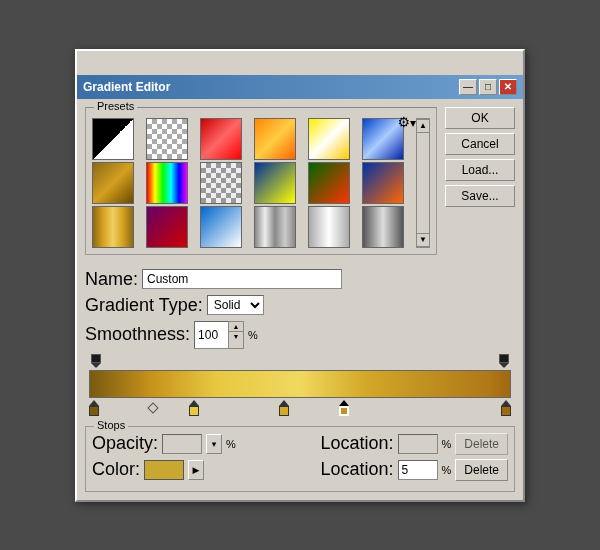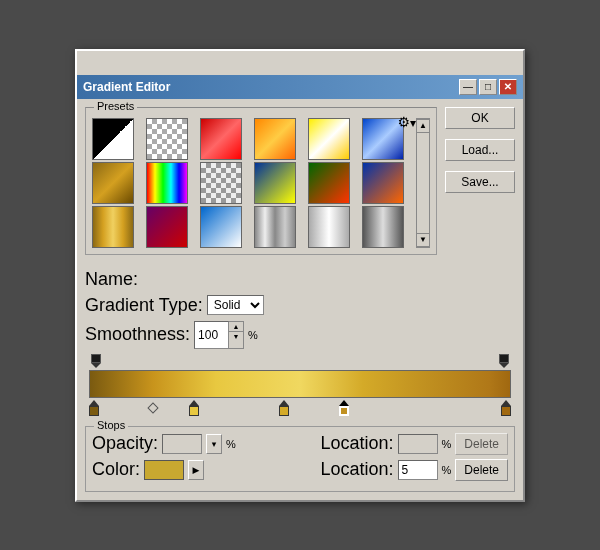--- a/index.html
+++ b/index.html
@@ -70,21 +70,21 @@
       gap: 8px;
     }
 
     .left-panel {
       flex: 1;
     }
 
     .right-panel {
       display: flex;
       flex-direction: column;
-      gap: 10px;
+      gap: 4px;
       width: 70px;
     }
 
     .group-box {
       border: 1px solid #999;
       border-top-color: #888;
       padding: 6px 6px 6px 6px;
       margin-bottom: 6px;
       position: relative;
     }
@@ -452,29 +452,31 @@
           </div>
         </div>
         <div style="position:absolute; top: 6px; right: 20px; cursor:pointer;">
           <span style="font-size:14px;">⚙</span>▾
         </div>
       </div>
     </div>
 
     <div class="right-panel">
       <button class="dialog-btn">OK</button>
+      <button class="dialog-btn">Cancel</button>
       <button class="dialog-btn">Load...</button>
       <button class="dialog-btn">Save...</button>
     </div>
   </div>
 
   <div class="bottom-panel">
 
     <div class="field-row">
       <span class="field-label">Name:</span>
+      <input type="text" class="text-input name-input" value="Custom" style="">
     </div>
 
     <div class="field-row">
       <span class="field-label">Gradient Type:</span>
       <select class="select-box">
         <option>Solid</option>
         <option>Noise</option>
       </select>
     </div>
 

